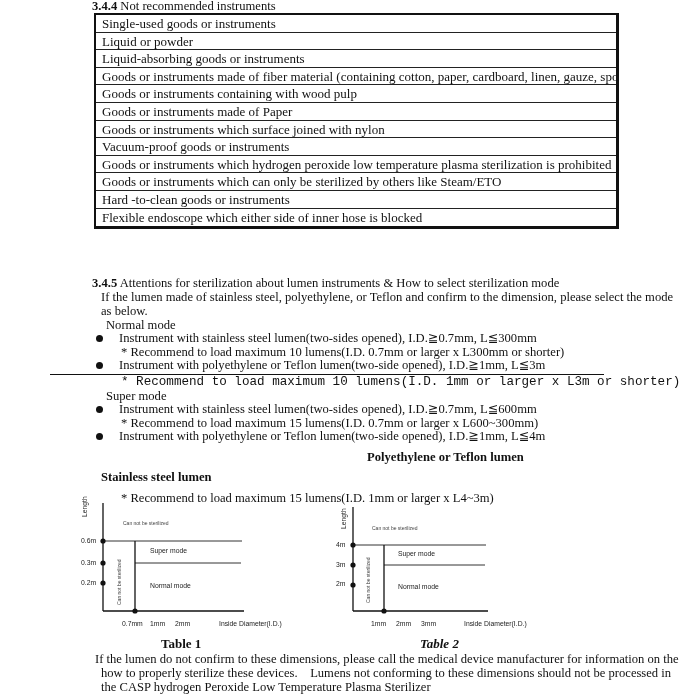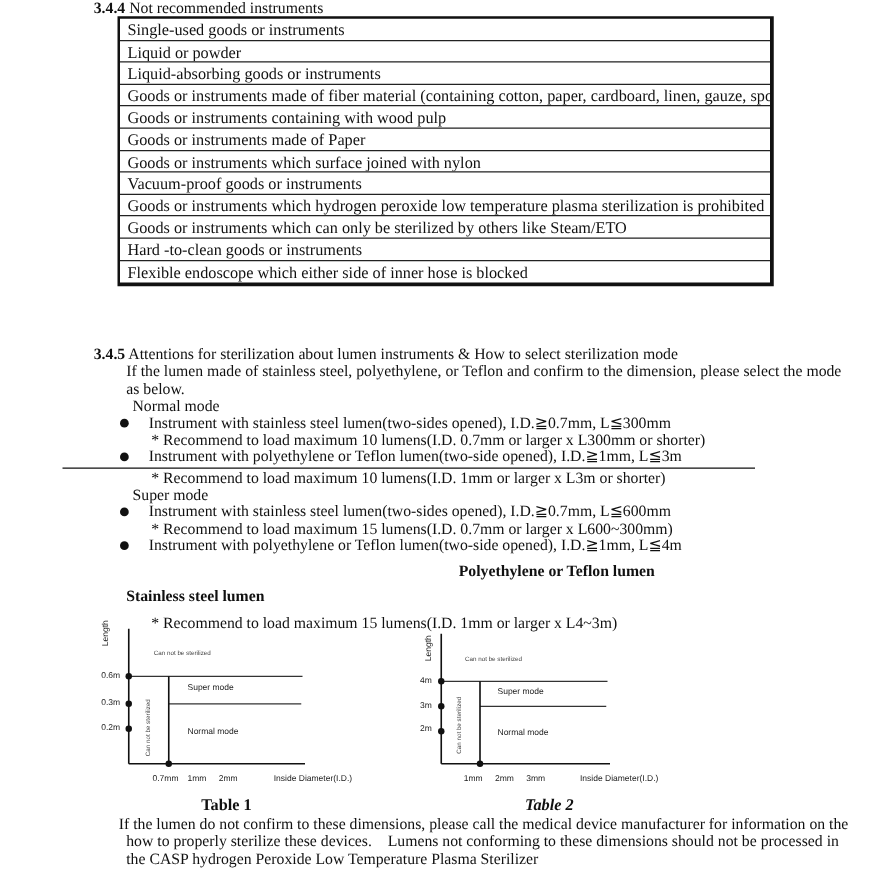--- a/index.html
+++ b/index.html
@@ -10,21 +10,21 @@
   body {
     width: 700px;
     height: 696px;
     position: relative;
     overflow: hidden;
     font-family: "Liberation Serif", "DejaVu Serif", serif;
     color: #111111;
   }
   .abs { position: absolute; white-space: nowrap; }
   .serif { font-family: "Liberation Serif", "DejaVu Serif", serif; font-size: 12.6px; line-height: 14px; }
-  .num { font-weight: bold; }
+  .num { font-weight: bold; margin-left: 17px; }
 
   
   .nr-table {
     position: absolute;
     left: 94px;
     top: 13px;
     width: 520px;
     border: 2px solid #111;
     border-right-width: 3px;
     border-bottom-width: 3px;
@@ -111,21 +111,21 @@
 
 <span class="bullet" style="left:96px; top:335px;"></span>
 <div class="abs serif" style="left:119px; top:331px;">Instrument with stainless steel lumen(two-sides opened), I.D.≧0.7mm, L≦300mm</div>
 <div class="abs serif" style="left:121px; top:345px;">* Recommend to load maximum 10 lumens(I.D. 0.7mm or larger x L300mm or shorter)</div>
 
 <span class="bullet" style="left:96px; top:362px;"></span>
 <div class="abs serif" style="left:119px; top:358px;">Instrument with polyethylene or Teflon lumen(two-side opened), I.D.≧1mm, L≦3m</div>
 
 <div class="hr-line"></div>
 
-<div class="abs serif" style="left:121px; top:375px;">* Recommend to load maximum 10 lumens(I.D. 1mm or larger x L3m or shorter)</div>
+<div class="abs serif" style="left:121px; top:375px;font-family:Liberation Mono, monospace;">* Recommend to load maximum 10 lumens(I.D. 1mm or larger x L3m or shorter)</div>
 
 <div class="abs serif" style="left:106px; top:389px;">Super mode</div>
 
 <span class="bullet" style="left:96px; top:406px;"></span>
 <div class="abs serif" style="left:119px; top:402px;">Instrument with stainless steel lumen(two-sides opened), I.D.≧0.7mm, L≦600mm</div>
 <div class="abs serif" style="left:121px; top:416px;">* Recommend to load maximum 15 lumens(I.D. 0.7mm or larger x L600~300mm)</div>
 
 <span class="bullet" style="left:96px; top:433px;"></span>
 <div class="abs serif" style="left:119px; top:429px;">Instrument with polyethylene or Teflon lumen(two-side opened), I.D.≧1mm, L≦4m</div>
 <div class="abs serif" style="left:121px; top:443px;margin-top:48px;">* Recommend to load maximum 15 lumens(I.D. 1mm or larger x L4~3m)</div>

